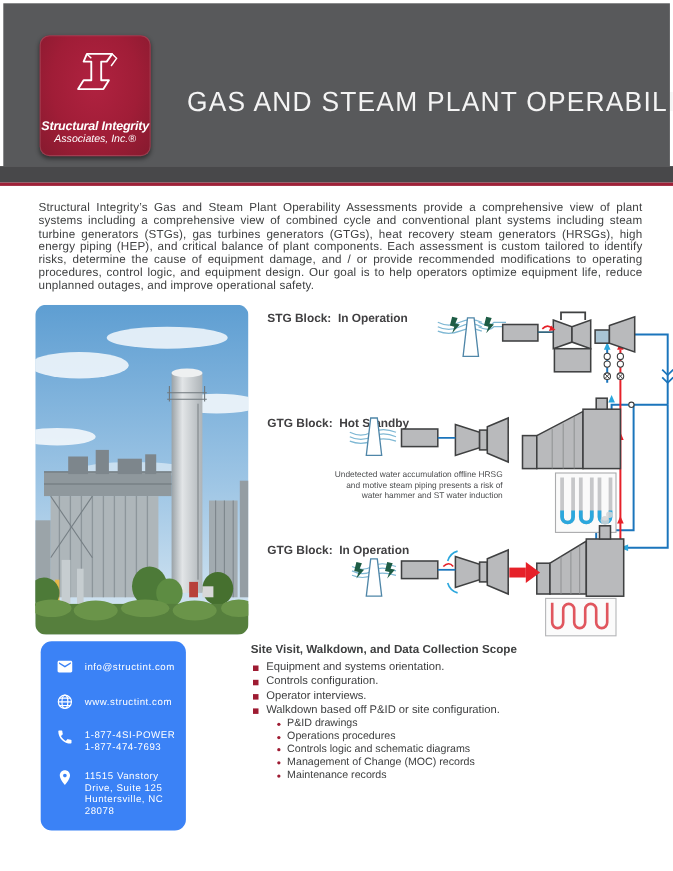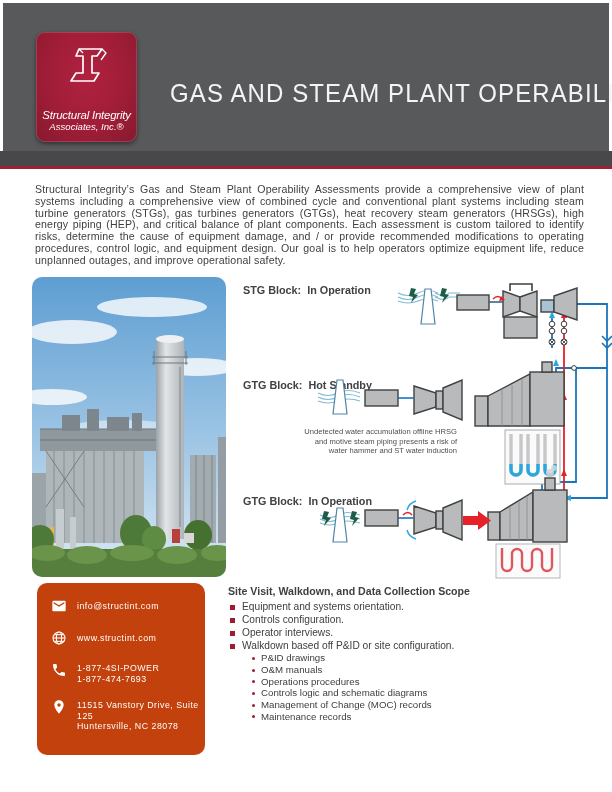--- a/index.html
+++ b/index.html
@@ -13,21 +13,21 @@
   .header-bar { position:absolute; left:3px; right:3px; top:3px; height:148px; background:#58595b; }
   .header-strip { position:absolute; left:0; right:0; top:151px; height:15px; background:#48484a; }
   .header-rule { position:absolute; left:0; right:0; top:166px; height:3px; background:#9e2138; }
   .logo {
     position:absolute; left:36px; top:32px; width:101px; height:110px;
     border-radius:9px; background:radial-gradient(ellipse at 50% 40%, #b02240 0%, #a01d37 55%, #851a2e 100%);
     box-shadow:0 2px 4px rgba(0,0,0,.45), inset 0 0 0 1px rgba(255,255,255,.15);
     display:flex; flex-direction:column; align-items:center; justify-content:flex-end; padding-bottom:10px;
   }
   .logo svg { position:absolute; top:14px; left:50%; transform:translateX(-50%); }
-  .logo-line1 { color:#fff; font-weight:normal; font-style:italic; font-size:11.4px; letter-spacing:-0.2px; line-height:12px; }
+  .logo-line1 { color:#fff; font-weight:bold; font-style:italic; font-size:11.4px; letter-spacing:-0.2px; line-height:12px; }
   .logo-line2 { color:#fff; font-style:italic; font-size:9.6px; line-height:11px; }
   .page-title {
     position:absolute; left:170px; top:80px; width:430px;
     color:#f4f4f4; font-size:24px; font-weight:400; letter-spacing:1.1px; white-space:nowrap;
     transform:scale(1,1.05);
   }
   
   .intro {
     position:absolute; left:35px; top:184px; width:549px;
     font-size:10.6px; line-height:11.8px; color:#3f4041; text-align:justify; letter-spacing:0.15px;
@@ -40,22 +40,22 @@
   .diag-label { position:absolute; font-size:10.8px; font-weight:bold; color:#414042; white-space:pre; }
   .diag-label.l1 { left:13px; top:4px; }
   .diag-label.l2 { left:13px; top:99px; }
   .diag-label.l3 { left:13px; top:215px; }
   .diag-note {
     position:absolute; left:55px; top:147px; width:172px;
     font-size:7.6px; line-height:9.6px; color:#4d4e50; text-align:right;
   }
   
   .card {
-    position:absolute; left:37px; top:583px; width:168px; height:172px;
-    background:#c2410c; border-radius:10px; color:#fff;
+    position:absolute; left:37px; top:583px; width:132px; height:172px;
+    background:#3b82f6; border-radius:10px; color:#fff;
   }
   .card-row { position:absolute; left:14px; display:flex; align-items:flex-start; }
   .card-icon { width:16px; height:16px; flex:0 0 16px; margin-right:10px; }
   .card-text { font-size:8.8px; letter-spacing:0.5px; line-height:10.5px; padding-top:3px; }
   
   .scope { position:absolute; left:228px; top:585px; width:370px; color:#3f4041; }
   .scope-heading { font-size:10.6px; font-weight:bold; margin-bottom:3px; }
   .scope ul { list-style:none; }
   .scope li { position:relative; font-size:10.2px; line-height:13.1px; padding-left:14px; }
   .scope li.main::before {
@@ -376,21 +376,20 @@
   </div>
 
   <div class="scope">
     <div class="scope-heading">Site Visit, Walkdown, and Data Collection Scope</div>
     <ul>
       <li class="main">Equipment and systems orientation.</li>
       <li class="main">Controls configuration.</li>
       <li class="main">Operator interviews.</li>
       <li class="main">Walkdown based off P&amp;ID or site configuration.</li>
       <li class="sub">P&amp;ID drawings</li>
-      <li class="sub">O&amp;M manuals</li>
       <li class="sub">Operations procedures</li>
       <li class="sub">Controls logic and schematic diagrams</li>
       <li class="sub">Management of Change (MOC) records</li>
       <li class="sub">Maintenance records</li>
     </ul>
   </div>
 
 </div>
 
 </body></html>

